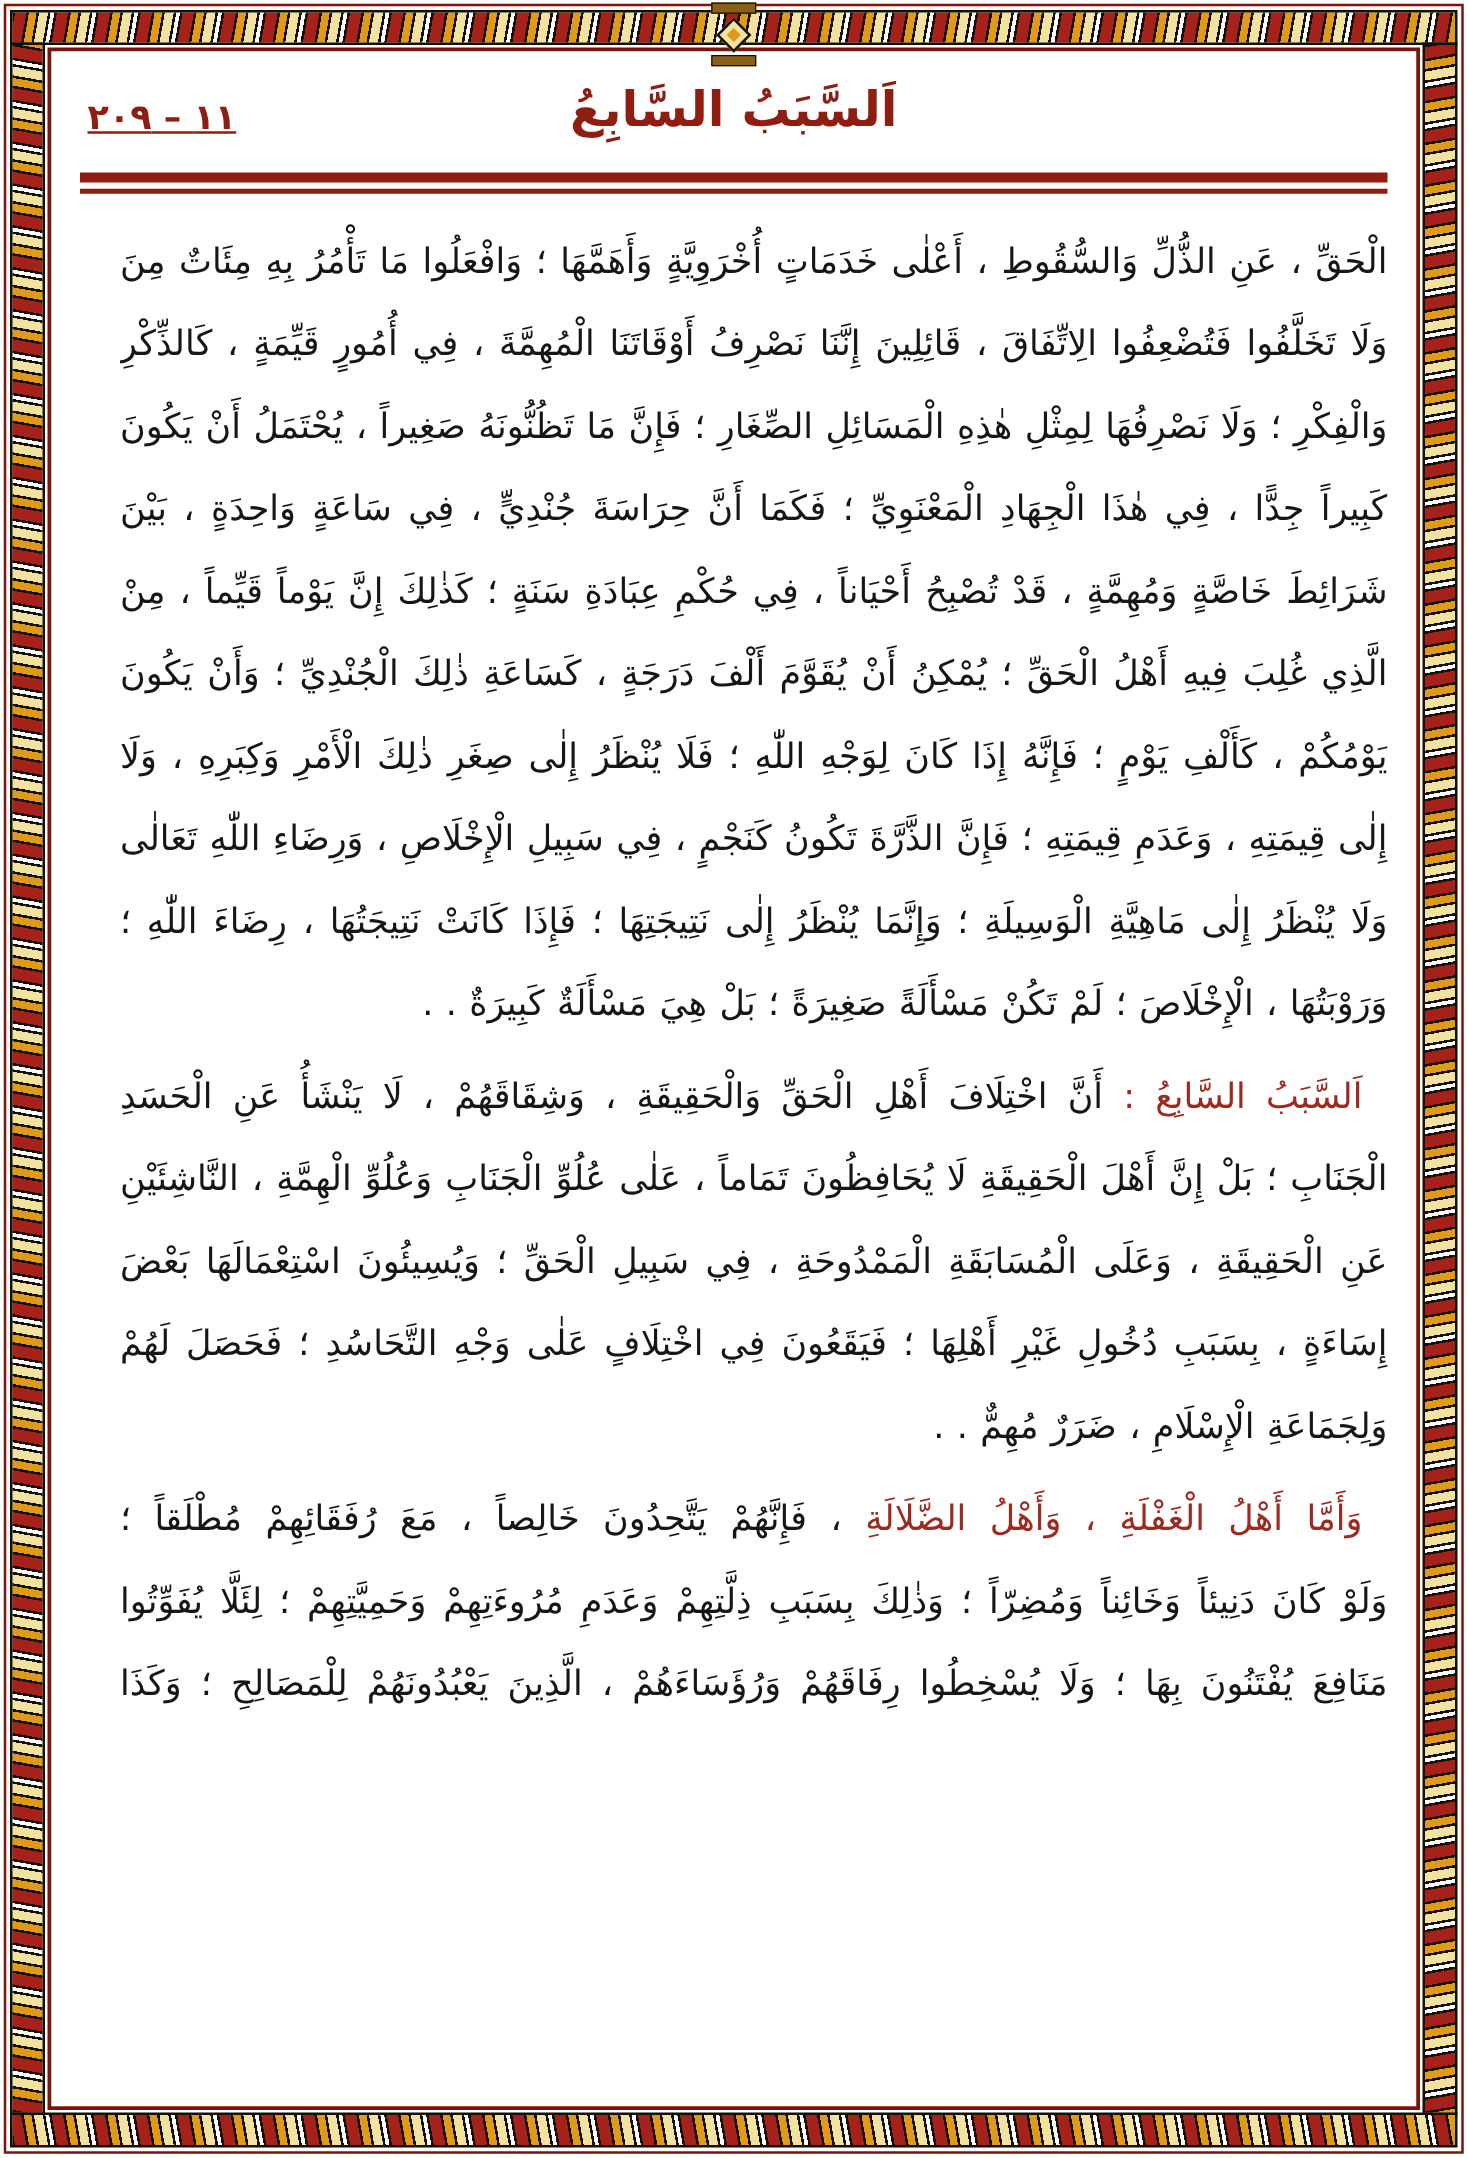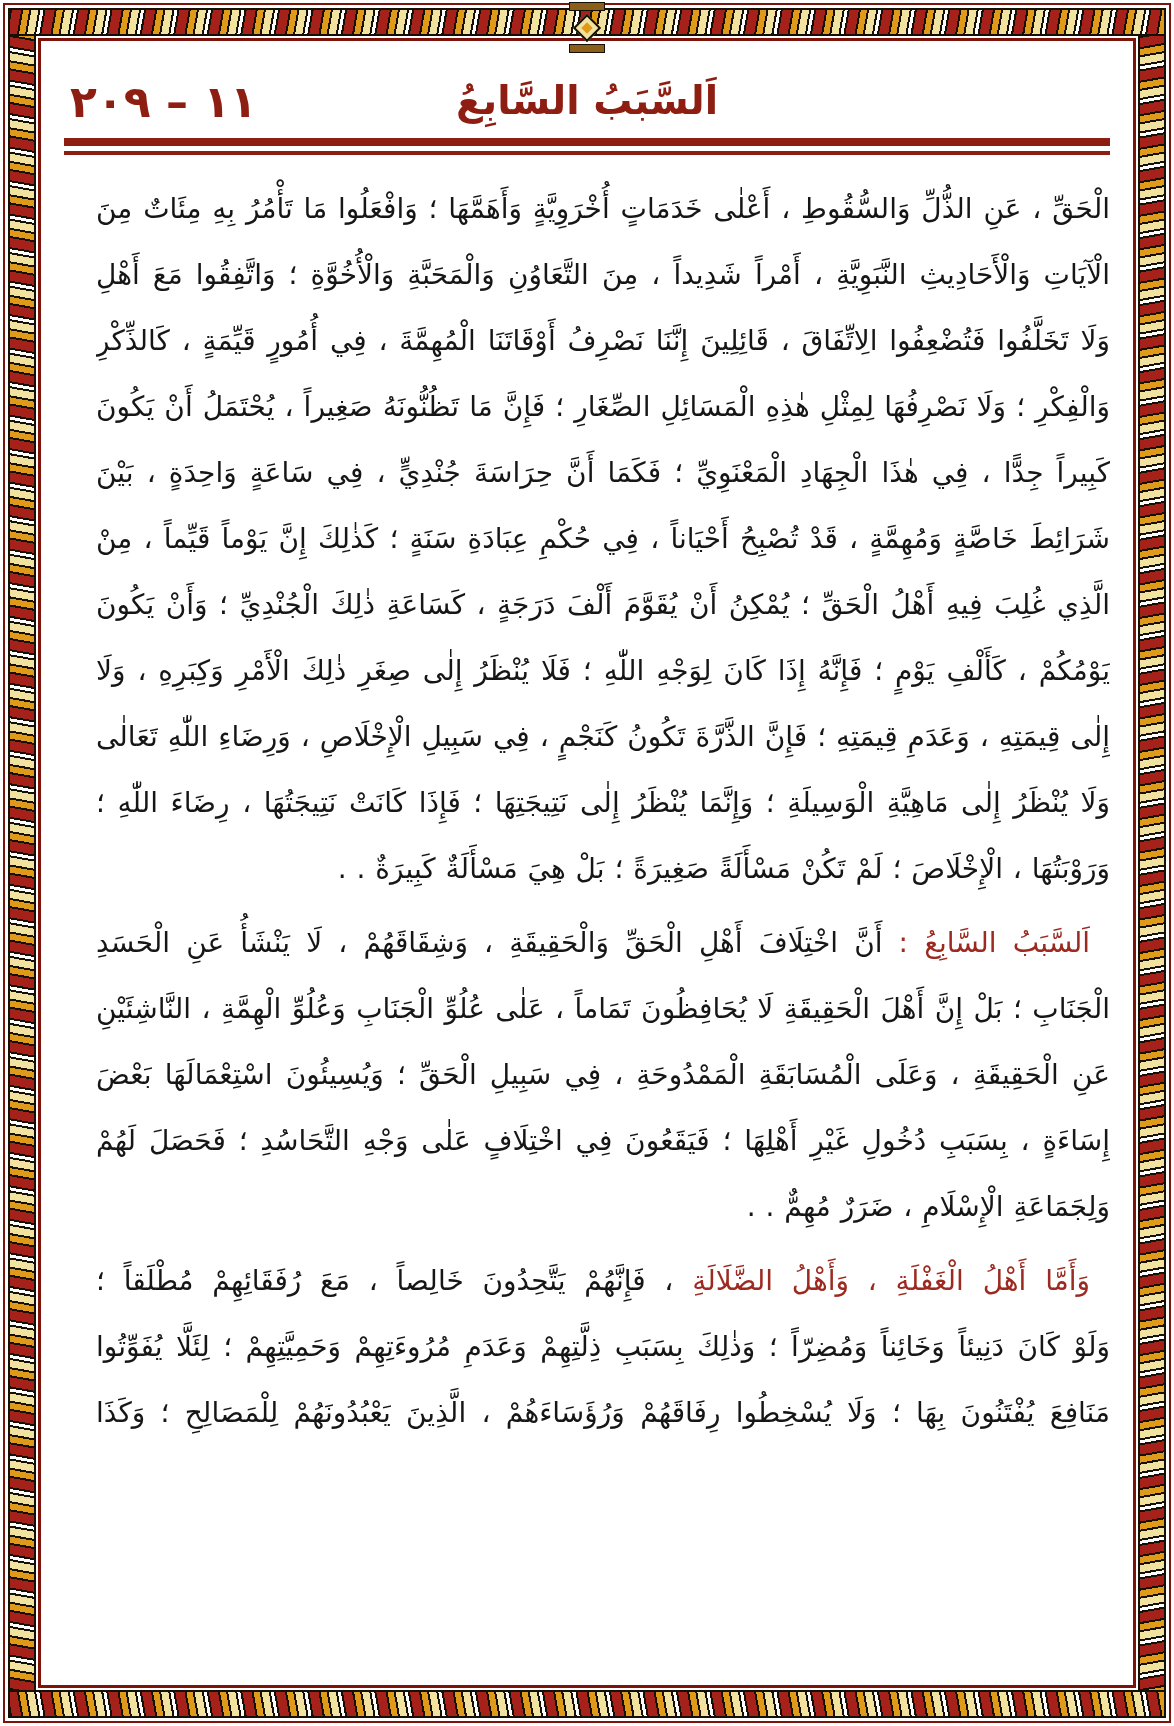--- a/index.html
+++ b/index.html
@@ -54,25 +54,26 @@
   .top-ornament .bar.b2{top:44px;}
   .top-ornament .diamond{position:absolute;top:18px;left:50%;
     width:16px;height:16px;background:var(--band-cream);
     border:2px solid var(--band-outline);
     transform:translateX(-50%) rotate(45deg);}
   .top-ornament .diamond i{position:absolute;inset:4px;background:var(--band-amber);display:block;}
   
   .header{position:absolute;top:66px;left:64px;right:64px;height:96px;}
   .page-ref{
     position:absolute;left:6px;top:14px;
-    color:var(--accent-red);font-weight:bold;font-size:44px;line-height:1;
+    color:var(--accent-red);font-weight:bold;font-size:28px;line-height:1;
     direction:rtl;
+    text-decoration:underline;
   }
   .page-title{
-    margin:12px;text-align:center;
+    margin:0;text-align:center;
     color:var(--accent-red);font-weight:bold;font-size:39px;line-height:1.2;
   }
   .title-rule{
     position:absolute;top:72px;left:0;right:0;height:5px;
     border-top:8px solid var(--accent-red);
     border-bottom:4px solid var(--accent-red);
   }
   
   .body-text{
     position:absolute;top:176px;left:64px;right:64px;bottom:46px;
@@ -111,21 +112,20 @@
 
   <div class="header">
     <div class="page-ref">١١ – ٢٠٩</div>
     <h1 class="page-title">اَلسَّبَبُ السَّابِعُ</h1>
     <div class="title-rule"></div>
   </div>
 
   <div class="body-text" id="body-text">
       <div class="paragraph">
         <div class="line"><span>الْحَقِّ ، عَنِ الذُّلِّ وَالسُّقُوطِ ، أَعْلٰى خَدَمَاتٍ أُخْرَوِيَّةٍ وَأَهَمَّهَا ؛ وَافْعَلُوا مَا تَأْمُرُ بِهِ مِئَاتٌ مِنَ</span></div>
-        <div class="line"><span>الْآيَاتِ وَالْأَحَادِيثِ النَّبَوِيَّةِ ، أَمْراً شَدِيداً ، مِنَ التَّعَاوُنِ وَالْمَحَبَّةِ وَالْأُخُوَّةِ ؛ وَاتَّفِقُوا مَعَ أَهْلِ</span></div>
         <div class="line"><span>وَلَا تَخَلَّفُوا فَتُضْعِفُوا الِاتِّفَاقَ ، قَائِلِينَ إِنَّنَا نَصْرِفُ أَوْقَاتَنَا الْمُهِمَّةَ ، فِي أُمُورٍ قَيِّمَةٍ ، كَالذِّكْرِ</span></div>
         <div class="line"><span>وَالْفِكْرِ ؛ وَلَا نَصْرِفُهَا لِمِثْلِ هٰذِهِ الْمَسَائِلِ الصِّغَارِ ؛ فَإِنَّ مَا تَظُنُّونَهُ صَغِيراً ، يُحْتَمَلُ أَنْ يَكُونَ</span></div>
         <div class="line"><span>كَبِيراً جِدًّا ، فِي هٰذَا الْجِهَادِ الْمَعْنَوِيِّ ؛ فَكَمَا أَنَّ حِرَاسَةَ جُنْدِيٍّ ، فِي سَاعَةٍ وَاحِدَةٍ ، بَيْنَ</span></div>
         <div class="line"><span>شَرَائِطَ خَاصَّةٍ وَمُهِمَّةٍ ، قَدْ تُصْبِحُ أَحْيَاناً ، فِي حُكْمِ عِبَادَةِ سَنَةٍ ؛ كَذٰلِكَ إِنَّ يَوْماً قَيِّماً ، مِنْ</span></div>
         <div class="line"><span>الَّذِي غُلِبَ فِيهِ أَهْلُ الْحَقِّ ؛ يُمْكِنُ أَنْ يُقَوَّمَ أَلْفَ دَرَجَةٍ ، كَسَاعَةِ ذٰلِكَ الْجُنْدِيِّ ؛ وَأَنْ يَكُونَ</span></div>
         <div class="line"><span>يَوْمُكُمْ ، كَأَلْفِ يَوْمٍ ؛ فَإِنَّهُ إِذَا كَانَ لِوَجْهِ اللّٰهِ ؛ فَلَا يُنْظَرُ إِلٰى صِغَرِ ذٰلِكَ الْأَمْرِ وَكِبَرِهِ ، وَلَا</span></div>
         <div class="line"><span>إِلٰى قِيمَتِهِ ، وَعَدَمِ قِيمَتِهِ ؛ فَإِنَّ الذَّرَّةَ تَكُونُ كَنَجْمٍ ، فِي سَبِيلِ الْإِخْلَاصِ ، وَرِضَاءِ اللّٰهِ تَعَالٰى ؛</span></div>
         <div class="line"><span>وَلَا يُنْظَرُ إِلٰى مَاهِيَّةِ الْوَسِيلَةِ ؛ وَإِنَّمَا يُنْظَرُ إِلٰى نَتِيجَتِهَا ؛ فَإِذَا كَانَتْ نَتِيجَتُهَا ، رِضَاءَ اللّٰهِ ؛</span></div>
         <div class="line end"><span>وَرَوْبَتُهَا ، الْإِخْلَاصَ ؛ لَمْ تَكُنْ مَسْأَلَةً صَغِيرَةً ؛ بَلْ هِيَ مَسْأَلَةٌ كَبِيرَةٌ . .</span></div>
       </div>

